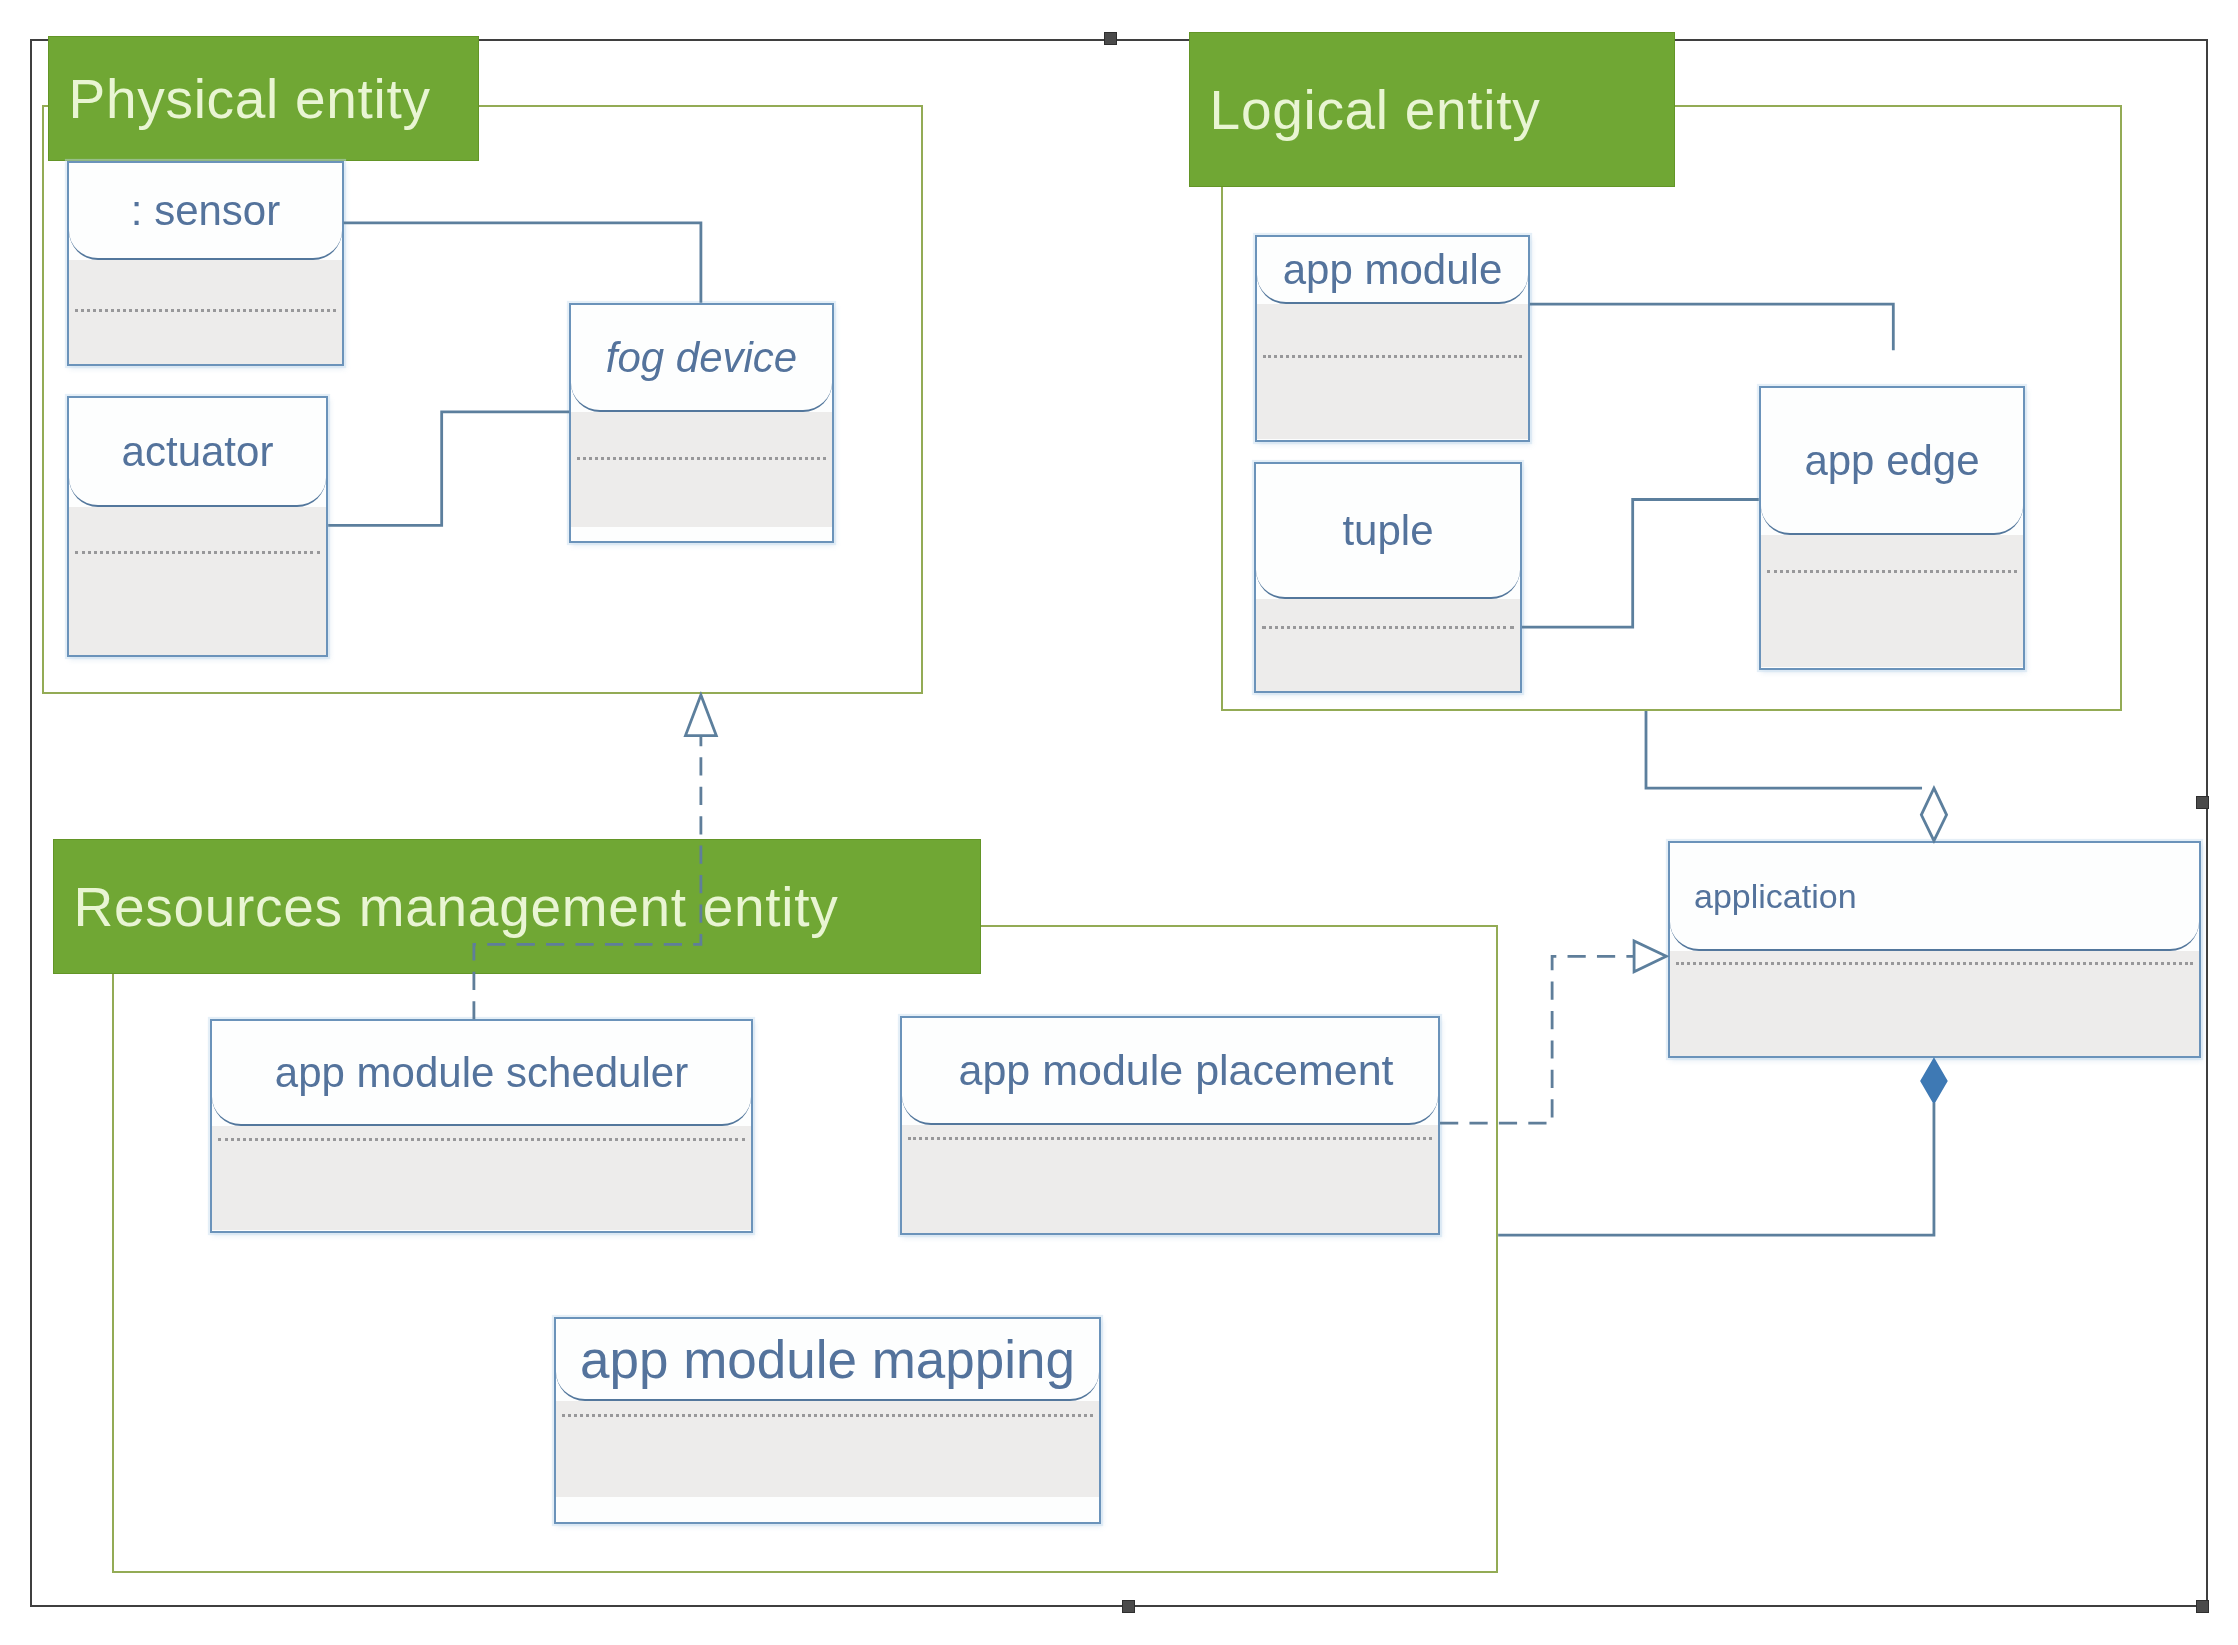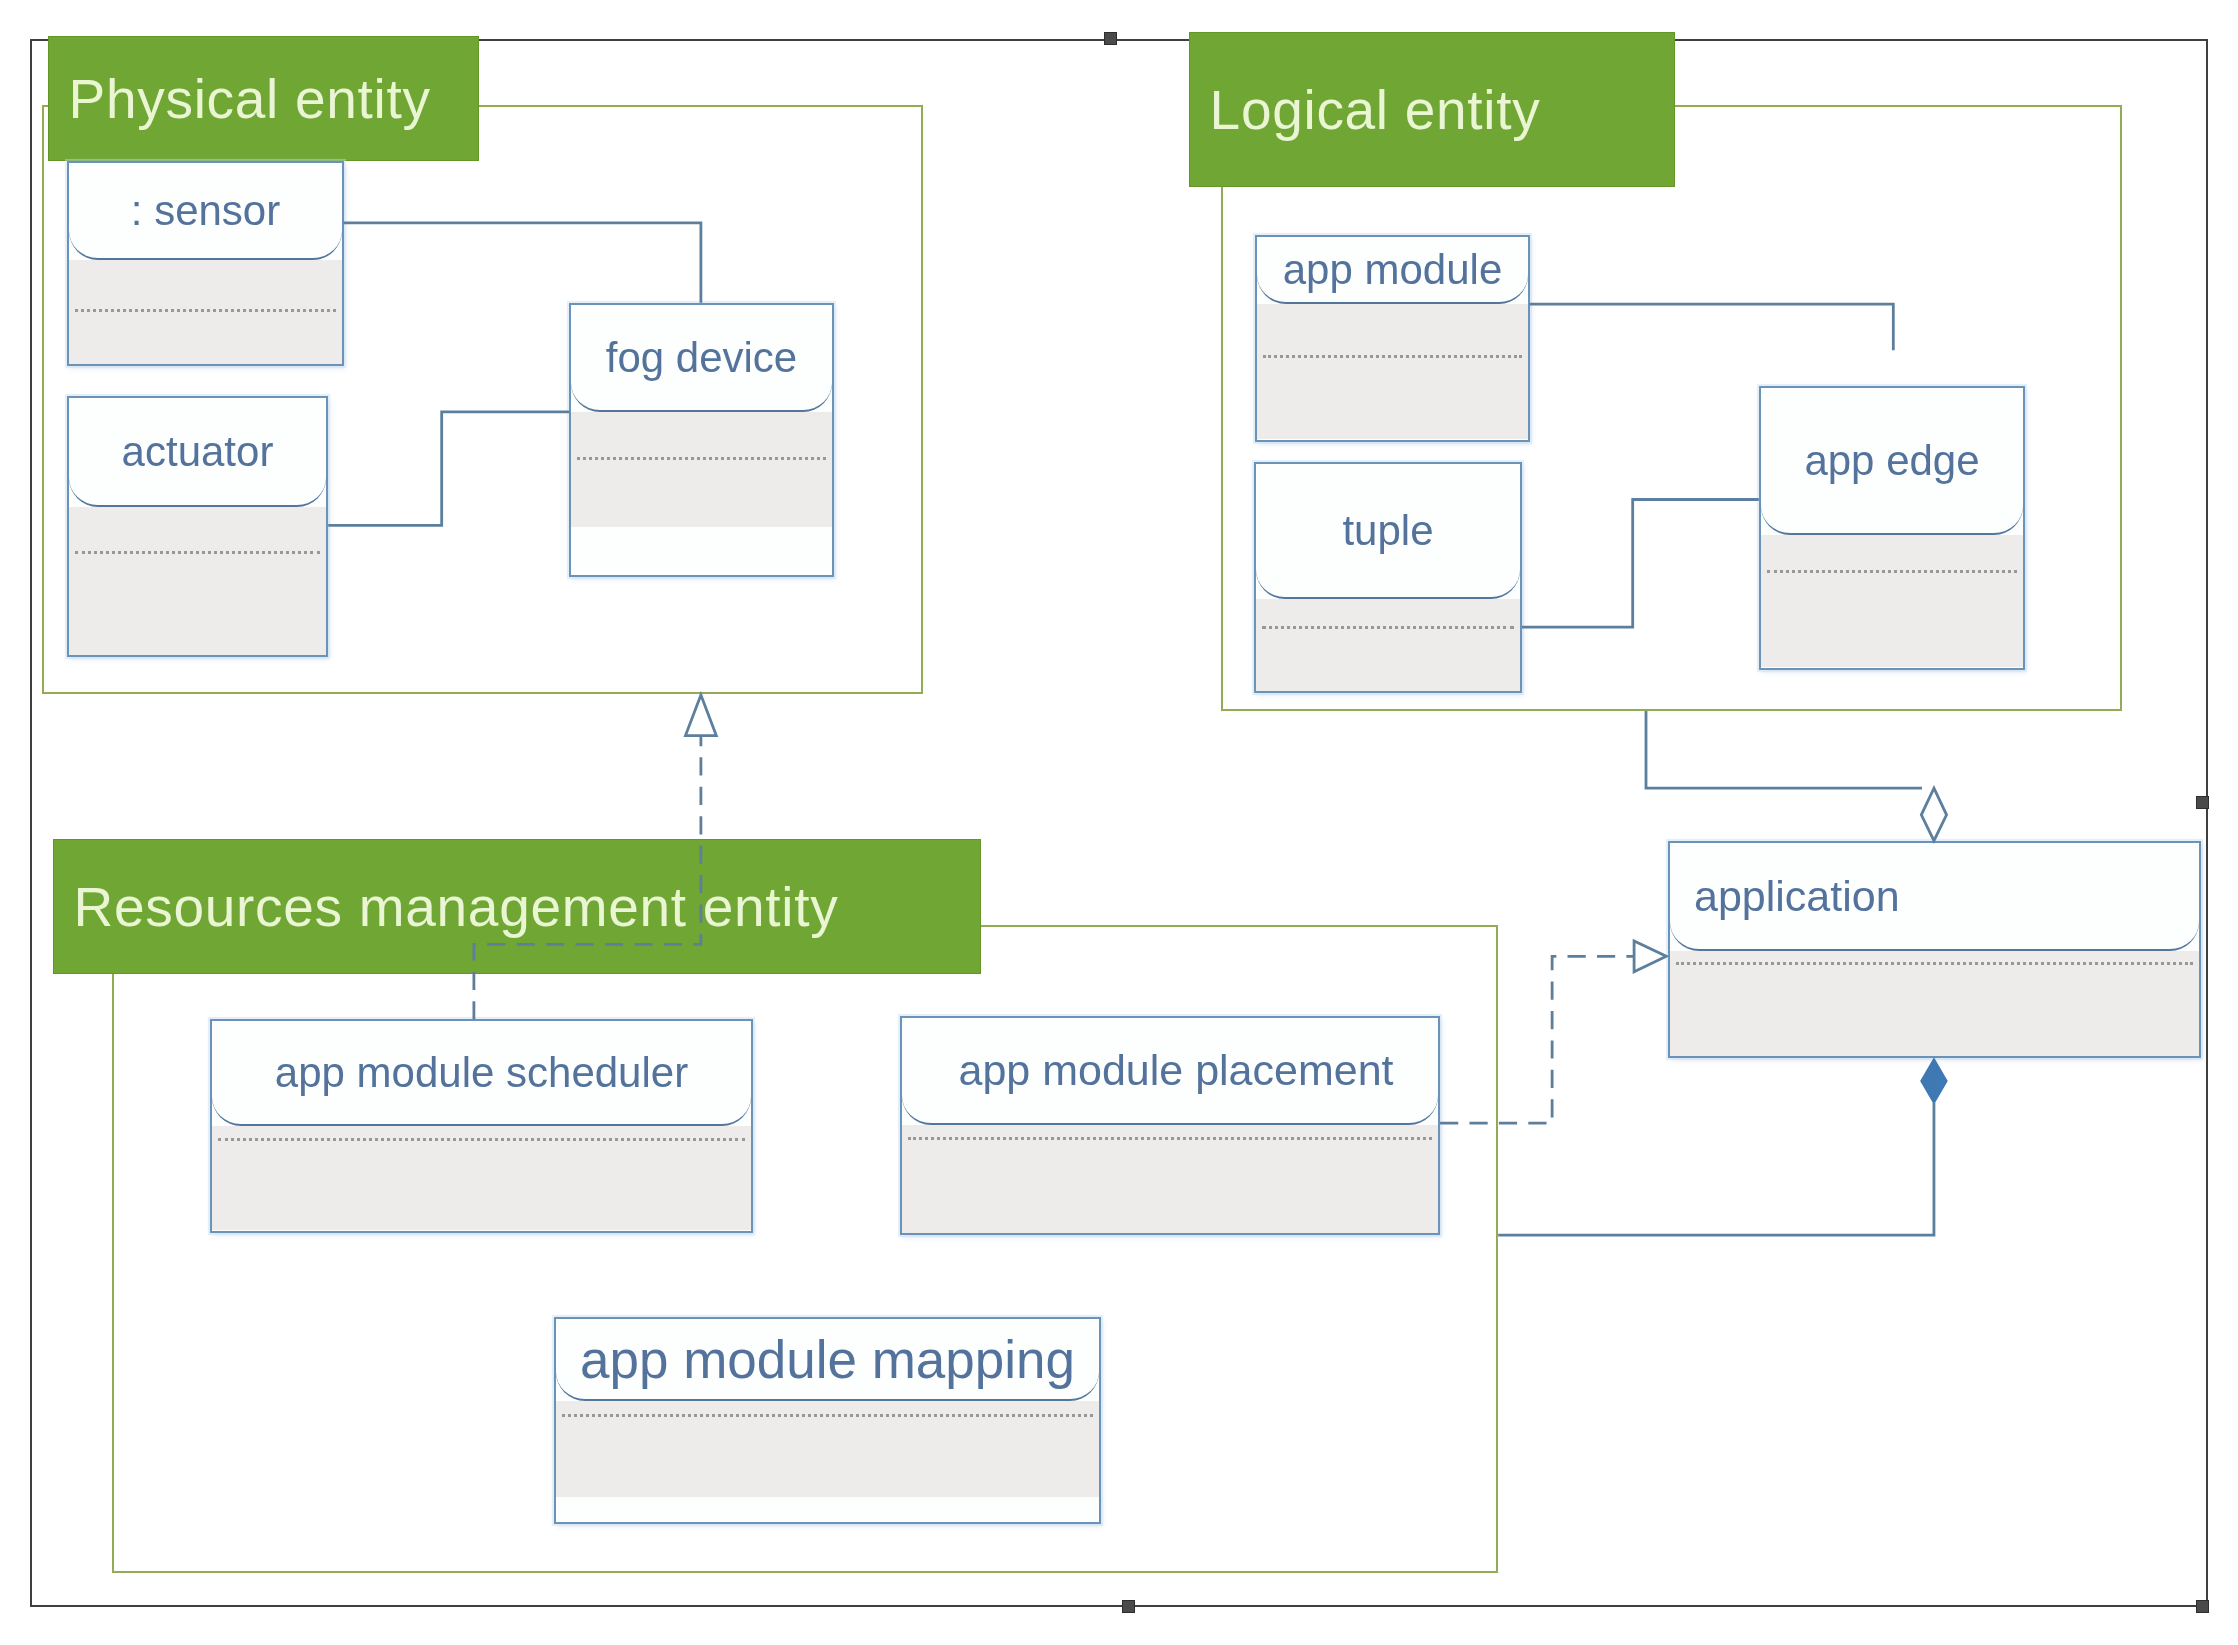--- a/index.html
+++ b/index.html
@@ -77,21 +77,21 @@
     </div>
   </div>
 
   <div class="cbox" style="left:67px;top:396px;width:261px;height:261px;">
     <div class="cbox-title" style="height:109px;">actuator</div>
     <div class="cbox-attrs" style="height:148px;">
       <div class="dotline" style="top:44px;"></div>
     </div>
   </div>
 
-  <div class="cbox" style="left:569px;top:303px;width:265px;height:274px;">
+  <div class="cbox" style="left:569px;top:303px;width:265px;height:240px;font-style:italic;">
     <div class="cbox-title" style="height:107px;">fog device</div>
     <div class="cbox-attrs" style="height:115px;">
       <div class="dotline" style="top:45px;"></div>
     </div>
   </div>
 
   <div class="cbox" style="left:1255px;top:235px;width:275px;height:207px;">
     <div class="cbox-title" style="height:67px;">app module</div>
     <div class="cbox-attrs" style="height:135px;">
       <div class="dotline" style="top:51px;"></div>
@@ -106,21 +106,21 @@
   </div>
 
   <div class="cbox" style="left:1759px;top:350px;width:266px;height:284px;margin-top:36px;">
     <div class="cbox-title" style="height:147px;">app edge</div>
     <div class="cbox-attrs" style="height:132px;">
       <div class="dotline" style="top:35px;"></div>
     </div>
   </div>
 
   <div class="cbox" style="left:1668px;top:841px;width:533px;height:217px;">
-    <div class="cbox-title left" style="height:108px;font-size:43px;">application</div>
+    <div class="cbox-title left" style="height:108px;font-size:34px;">application</div>
     <div class="cbox-attrs" style="height:105px;">
       <div class="dotline" style="top:11.2px;"></div>
     </div>
   </div>
 
   <div class="cbox" style="left:210px;top:1019px;width:543px;height:214px;">
     <div class="cbox-title" style="height:105px;font-size:42px;">app module scheduler</div>
     <div class="cbox-attrs" style="height:104px;">
       <div class="dotline" style="top:12px;"></div>
     </div>

